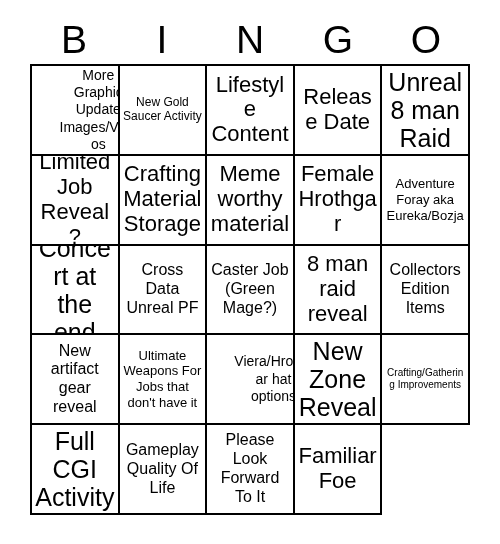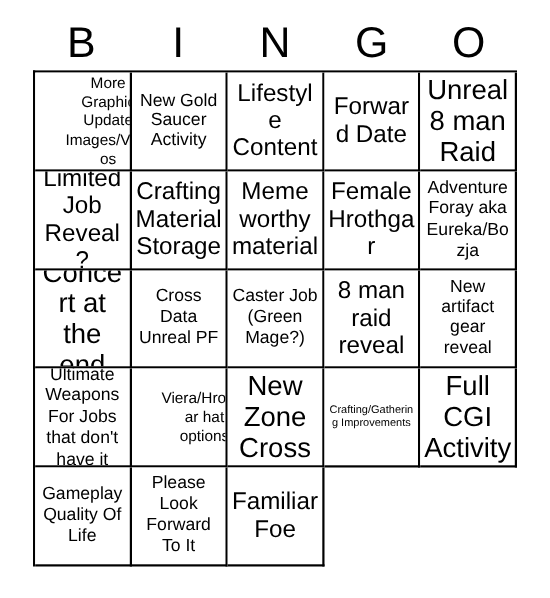--- a/index.html
+++ b/index.html
@@ -75,23 +75,23 @@
     display: block;
     width: 100%;
     line-height: 1.13;
     word-wrap: break-word;
     white-space: pre-line;
   }
 
   
   .fs-xxl .cell-text { font-size: 25px; line-height: 1.12; }
   .fs-xl  .cell-text { font-size: 22px; line-height: 1.13; }
-  .fs-lg  .cell-text { font-size: 16px; line-height: 1.14; }
+  .fs-lg  .cell-text { font-size: 12px; line-height: 1.14; }
   .fs-md  .cell-text { font-size: 16px; line-height: 1.18; }
-  .fs-sm  .cell-text { font-size: 16px; line-height: 1.22; }
+  .fs-sm  .cell-text { font-size: 13px; line-height: 1.22; }
   .fs-xs  .cell-text { font-size: 14px; line-height: 1.24; margin-left: 47px; }
   .fs-xxs .cell-text { font-size: 10px; line-height: 1.26; text-align: center; }
 </style>
 </head>
 <body>
 
 <div id="card">
 
   <div id="bingo-header">
     <div class="header-letter">B</div>
@@ -106,21 +106,21 @@
     <div class="cell fs-xs">
       <span class="cell-text">More Graphic Update Images/Videos</span>
     </div>
     <div class="cell fs-lg">
       <span class="cell-text">New Gold Saucer Activity</span>
     </div>
     <div class="cell fs-xl">
       <span class="cell-text">Lifestyle Content</span>
     </div>
     <div class="cell fs-xl">
-      <span class="cell-text">Forward Date</span>
+      <span class="cell-text">Release Date</span>
     </div>
     <div class="cell fs-xxl">
       <span class="cell-text">Unreal 8 man Raid</span>
     </div>
 
     <div class="cell fs-xl">
       <span class="cell-text">Limited Job Reveal?</span>
     </div>
     <div class="cell fs-xl">
       <span class="cell-text">Crafting Material Storage</span>
@@ -140,32 +140,35 @@
     </div>
     <div class="cell fs-md">
       <span class="cell-text">Cross Data Unreal PF</span>
     </div>
     <div class="cell fs-md">
       <span class="cell-text">Caster Job (Green Mage?)</span>
     </div>
     <div class="cell fs-xl">
       <span class="cell-text">8 man raid reveal</span>
     </div>
+    <div class="cell fs-md">
+      <span class="cell-text">Collectors Edition Items</span>
+    </div>
 
     <div class="cell fs-md">
       <span class="cell-text">New artifact gear reveal</span>
     </div>
     <div class="cell fs-sm">
       <span class="cell-text">Ultimate Weapons For Jobs that don't have it</span>
     </div>
     <div class="cell fs-xs">
       <span class="cell-text">Viera/Hrothgar hat options</span>
     </div>
     <div class="cell fs-xxl">
-      <span class="cell-text">New Zone Cross</span>
+      <span class="cell-text">New Zone Reveal</span>
     </div>
     <div class="cell fs-xxs">
       <span class="cell-text">Crafting/Gathering Improvements</span>
     </div>
 
     <div class="cell fs-xxl">
       <span class="cell-text">Full CGI Activity</span>
     </div>
     <div class="cell fs-md">
       <span class="cell-text">Gameplay Quality Of Life</span>

